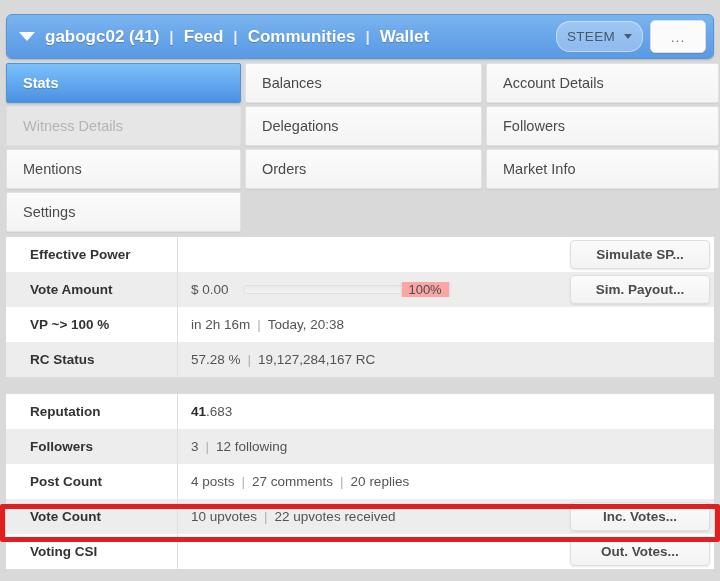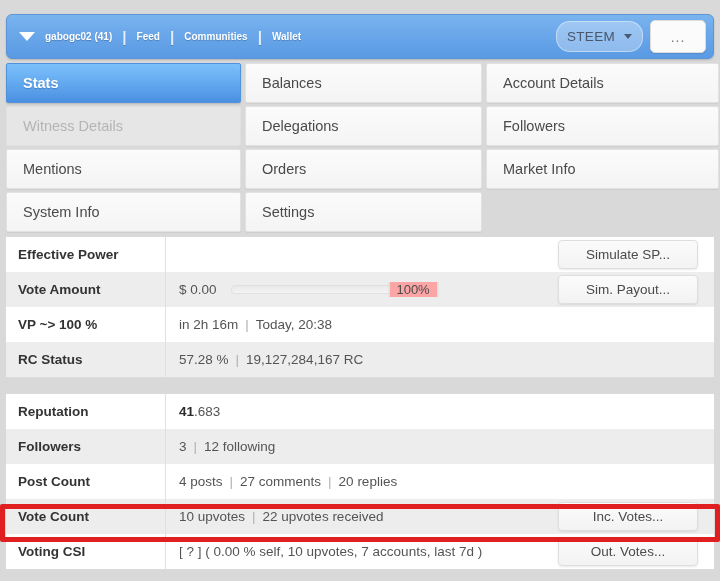--- a/index.html
+++ b/index.html
@@ -54,21 +54,21 @@
     border-left: 8px solid transparent;
     border-right: 8px solid transparent;
     border-top: 9px solid #ffffff;
     margin-right: 10px;
     flex: 0 0 auto;
   }
 
   .nav-item {
     color: #ffffff;
     font-weight: bold;
-    font-size: 10px;
+    font-size: 17px;
     white-space: nowrap;
     text-shadow: 0 1px 1px rgba(0,0,0,0.22);
   }
   .nav-user { margin-right: 0; }
 
   .nav-sep {
     color: #e3effb;
     font-weight: bold;
     font-size: 15.5px;
     padding: 0 10px;
@@ -180,20 +180,21 @@
   }
   #table-top { top: 236px; }
   #table-bottom { top: 393px; }
 
   .stat-row {
     position: relative;
     height: 35px;
     display: flex;
     align-items: center;
     background: #ffffff;
+    padding-left: 12px;
   }
   .stat-row.alt { background: #ededed; }
 
   .stat-label {
     width: 160px;
     flex: 0 0 160px;
     padding-left: 12px;
     font-weight: bold;
     font-size: 13.5px;
     color: #333333;
@@ -248,34 +249,35 @@
     align-items: center;
     justify-content: center;
     font-size: 13px;
     color: #4b4b4b;
     box-shadow: 0 1px 2px rgba(0,0,0,0.10);
   }
 
   
   .row-action {
     position: absolute;
-    right: 16px;
+    right: 4px;
     top: 3px;
     width: 140px;
     height: 29px;
     border-radius: 4px;
     background: linear-gradient(to bottom, #fbfbfb 0%, #f3f3f3 100%);
     border: 1px solid #dedede;
     display: flex;
     align-items: center;
     justify-content: center;
     font-size: 13.5px;
     color: #4b4b4b;
     box-shadow: 0 1px 2px rgba(0,0,0,0.09);
     white-space: nowrap;
+    font-weight: bold;
   }
 
   
   .highlight-box {
     position: absolute;
     left: 0px;
     top: 504px;
     width: 720px;
     height: 38px;
     border: 5px solid #e01f21;
@@ -312,21 +314,20 @@
   <div class="tab-grid">
     <div class="tab active">Stats</div>
     <div class="tab">Balances</div>
     <div class="tab">Account Details</div>
     <div class="tab disabled">Witness Details</div>
     <div class="tab">Delegations</div>
     <div class="tab">Followers</div>
     <div class="tab">Mentions</div>
     <div class="tab">Orders</div>
     <div class="tab">Market Info</div>
-    <div class="tab">System Info</div>
     <div class="tab">Settings</div>
     <div class="tab empty"></div>
   </div>
 
   <div class="stat-table" id="table-top">
 
     <div class="stat-row">
       <div class="stat-label">Effective Power</div>
       <div class="row-action">Simulate SP...</div>
     </div>
@@ -398,23 +399,20 @@
       <div class="stat-value">
         <span class="v-muted">10 upvotes</span>
         <span class="v-pipe">|</span>
         <span class="v-muted">22 upvotes received</span>
       </div>
       <div class="row-action">Inc. Votes...</div>
     </div>
 
     <div class="stat-row">
       <div class="stat-label">Voting CSI</div>
-      <div class="stat-value">
-        <span class="v-muted">[ ? ] ( 0.00 % self, 10 upvotes, 7 accounts, last 7d )</span>
-      </div>
       <div class="row-action">Out. Votes...</div>
     </div>
 
   </div>
 
   <div class="highlight-box"></div>
 
 </div>
 
 </body></html>

